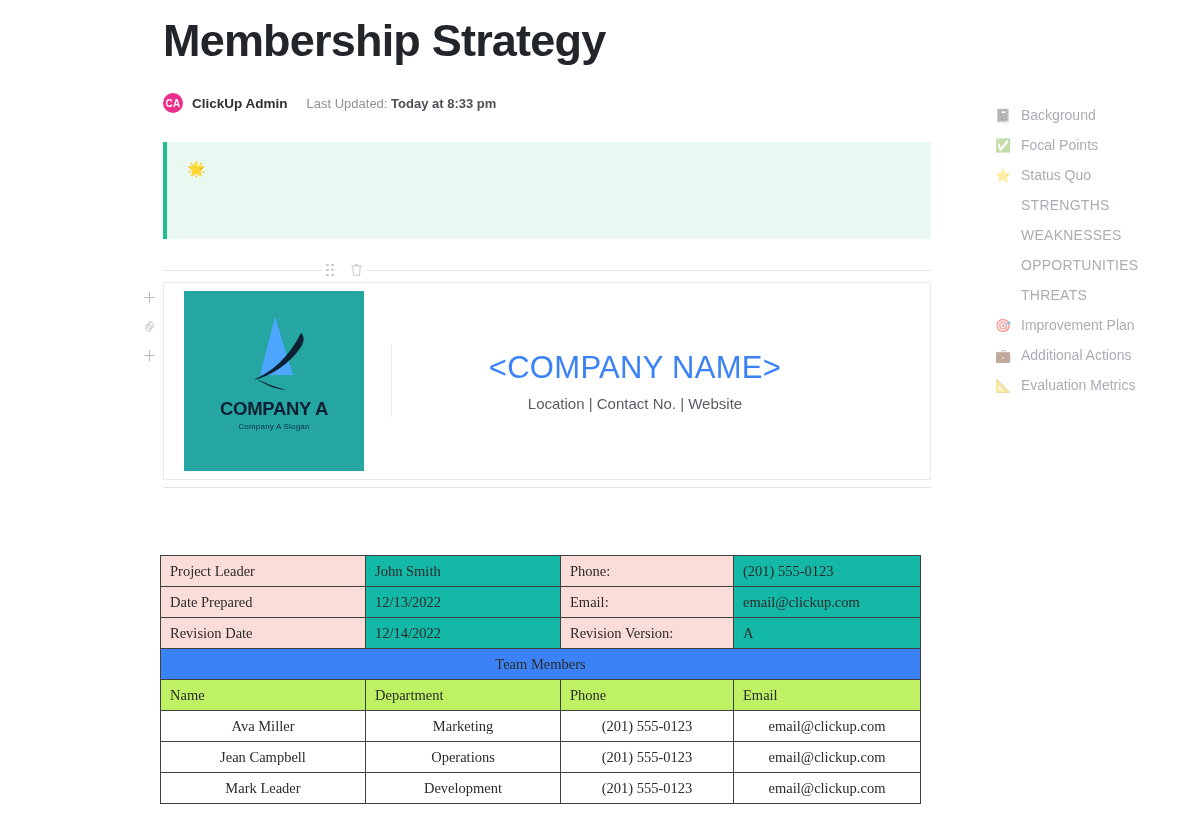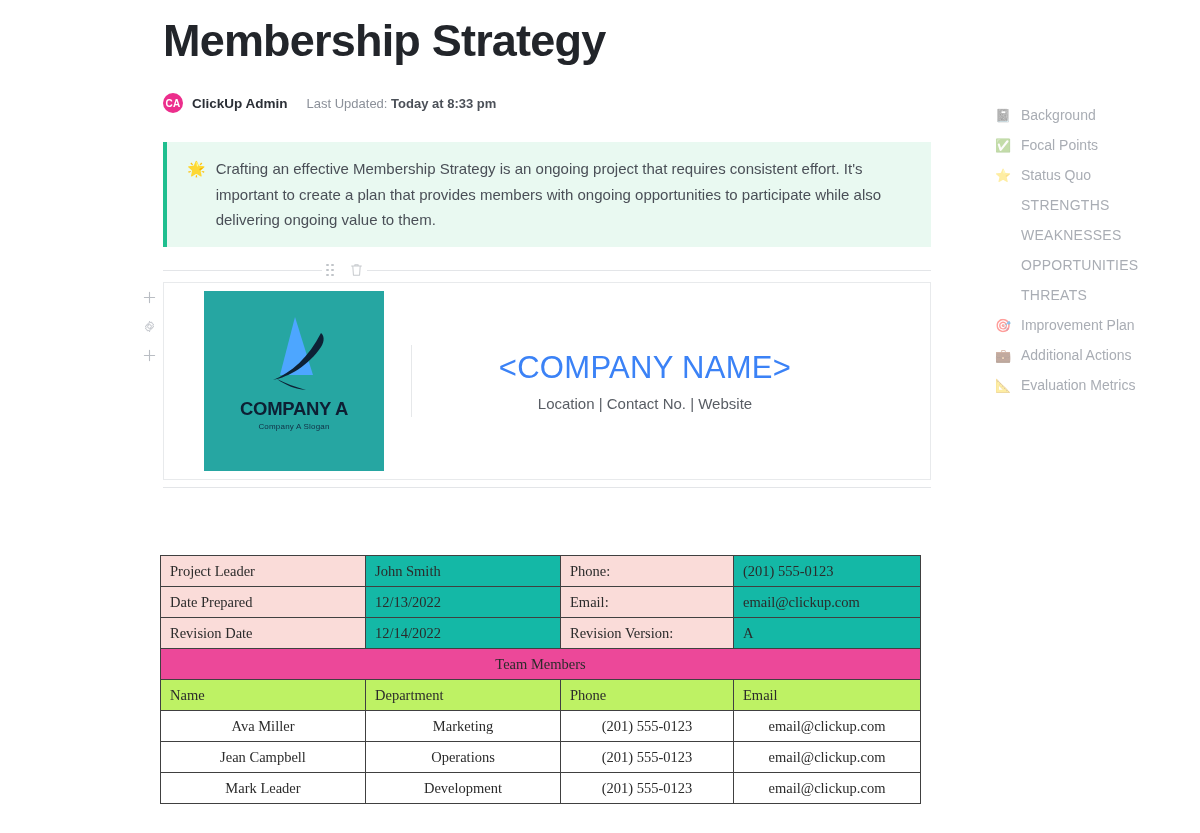--- a/index.html
+++ b/index.html
@@ -174,21 +174,21 @@
     position: absolute;
     left: 163px;
     top: 487px;
     width: 768px;
     height: 1px;
     background: #e3e5e8;
   }
 
   .logo-card {
     width: 180px; height: 180px;
-    margin-left: 40px;
+    margin-left: 20px;
     background: #26a6a2;
     position: relative;
     flex: 0 0 auto;
     overflow: hidden;
   }
   .logo-mark { position: absolute; left: 50%; top: 22px; transform: translateX(-50%); }
   .logo-name {
     position: absolute;
     left: 0; right: 0;
     top: 107px;
@@ -259,21 +259,21 @@
     font-weight: bold;
     color: #1d1d1d;
   }
   .val { background: #14b8a6; color: #3a3a3a; }
   .c-a { width: 205px; }
   .c-b { width: 195px; }
   .c-c { width: 173px; }
   .c-d { width: 187px; }
 
   .team-banner {
-    background: #ec4899;
+    background: #3b82f6;
     text-align: center !important;
     font-weight: bold;
     color: #1d1d1d;
     font-size: 14.5px;
   }
   .team-head {
     background: #bef264;
     text-align: center;
     font-weight: bold;
     color: #1d1d1d;
@@ -324,21 +324,20 @@
     <h1 class="page-title">Membership Strategy</h1>
 
     <div class="byline">
       <div class="avatar">CA</div>
       <span class="author-name">ClickUp Admin</span>
       <span class="updated"><span>Last Updated:</span> <b>Today at 8:33 pm</b></span>
     </div>
 
     <div class="callout">
       <span class="callout-emoji">🌟</span>
-      <span class="callout-text">Crafting an effective Membership Strategy is an ongoing project that requires consistent effort. It's important to create a plan that provides members with ongoing opportunities to participate while also delivering ongoing value to them.</span>
     </div>
 
     <div class="block-top-rule"></div>
 
     <div class="block-toolbar">
       <span class="dots6">
           <i></i>
           <i></i>
           <i></i>
           <i></i>

